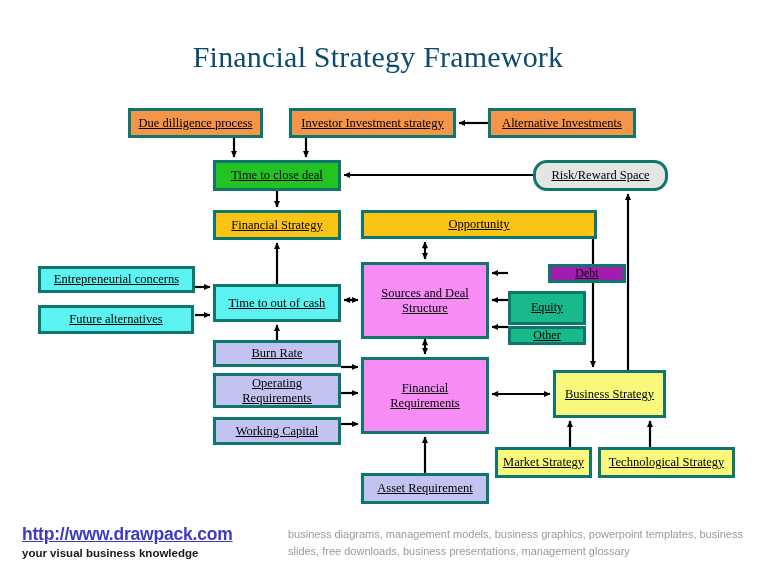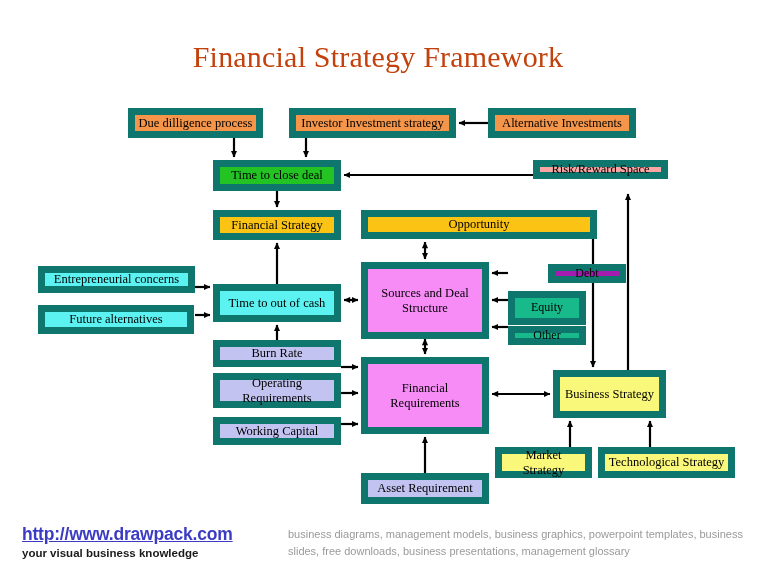--- a/index.html
+++ b/index.html
@@ -16,36 +16,37 @@
     font-family: "Liberation Serif", "DejaVu Serif", serif;
   }
   #title {
     position: absolute;
     left: 0;
     top: 40px;
     width: 756px;
     text-align: center;
     font-family: "Liberation Serif", "DejaVu Serif", serif;
     font-size: 30px;
-    color: #c2410c;
+    color: #0c4a6e;
     letter-spacing: 0.2px;
   }
   .node {
     position: absolute;
     box-sizing: border-box;
-    border: 7px solid #0f766e;
+    border: 3px solid #0f766e;
     display: flex;
     align-items: center;
     justify-content: center;
     text-align: center;
     font-family: "Liberation Serif", "DejaVu Serif", serif;
     font-size: 12.5px;
     line-height: 1.15;
     color: #000000;
     padding: 0 3px;
+    text-decoration: underline;
   }
   .node.small { font-size: 12px; }
   svg#wires {
     position: absolute;
     left: 0;
     top: 0;
     width: 768px;
     height: 576px;
     pointer-events: none;
   }
@@ -146,21 +147,21 @@
       <line x1="570" y1="447" x2="570" y2="421" marker-end="url(#ah)"></line>
 
       <line x1="650" y1="447" x2="650" y2="421" marker-end="url(#ah)"></line>
     </g>
   </svg>
 
   <div class="node" style="left: 128px; top: 108px; width: 135px; height: 30px; background: rgb(244, 149, 74);">Due dilligence process</div>
   <div class="node" style="left: 289px; top: 108px; width: 167px; height: 30px; background: rgb(244, 149, 74);">Investor Investment strategy</div>
   <div class="node" style="left: 488px; top: 108px; width: 148px; height: 30px; background: rgb(244, 149, 74);">Alternative Investments</div>
   <div class="node" style="left: 213px; top: 160px; width: 128px; height: 31px; background: rgb(34, 195, 34);">Time to close deal</div>
-  <div class="node" style="left: 533px; top: 160px; width: 135px; height: 19px; background: #fca5a5;">Risk/Reward Space</div>
+  <div class="node" style="left: 533px; top: 160px; width: 135px; height: 31px; background: #e5e5e5; border-radius: 14px;">Risk/Reward Space</div>
   <div class="node" style="left: 213px; top: 210px; width: 128px; height: 30px; background: rgb(251, 195, 19);">Financial Strategy</div>
   <div class="node" style="left: 361px; top: 210px; width: 236px; height: 29px; background: rgb(251, 195, 19);">Opportunity</div>
   <div class="node" style="left: 38px; top: 266px; width: 157px; height: 27px; background: rgb(92, 242, 242);">Entrepreneurial concerns</div>
   <div class="node" style="left: 38px; top: 305px; width: 156px; height: 29px; background: rgb(92, 242, 242);">Future alternatives</div>
   <div class="node" style="left: 213px; top: 284px; width: 128px; height: 38px; background: rgb(92, 242, 242);">Time to out of cash</div>
   <div class="node" style="left: 361px; top: 262px; width: 128px; height: 77px; background: rgb(247, 140, 247);">Sources and Deal Structure</div>
   <div class="node small" style="left: 508px; top: 264px; width: 78px; height: 19px; background: #a21caf; margin-left: 40px;">Debt</div>
   <div class="node small" style="left: 508px; top: 291px; width: 78px; height: 34px; background: rgb(24, 185, 138);">Equity</div>
   <div class="node small" style="left: 508px; top: 326px; width: 78px; height: 19px; background: rgb(24, 185, 138);">Other</div>
   <div class="node" style="left: 213px; top: 340px; width: 128px; height: 27px; background: rgb(195, 195, 242);">Burn Rate</div>

